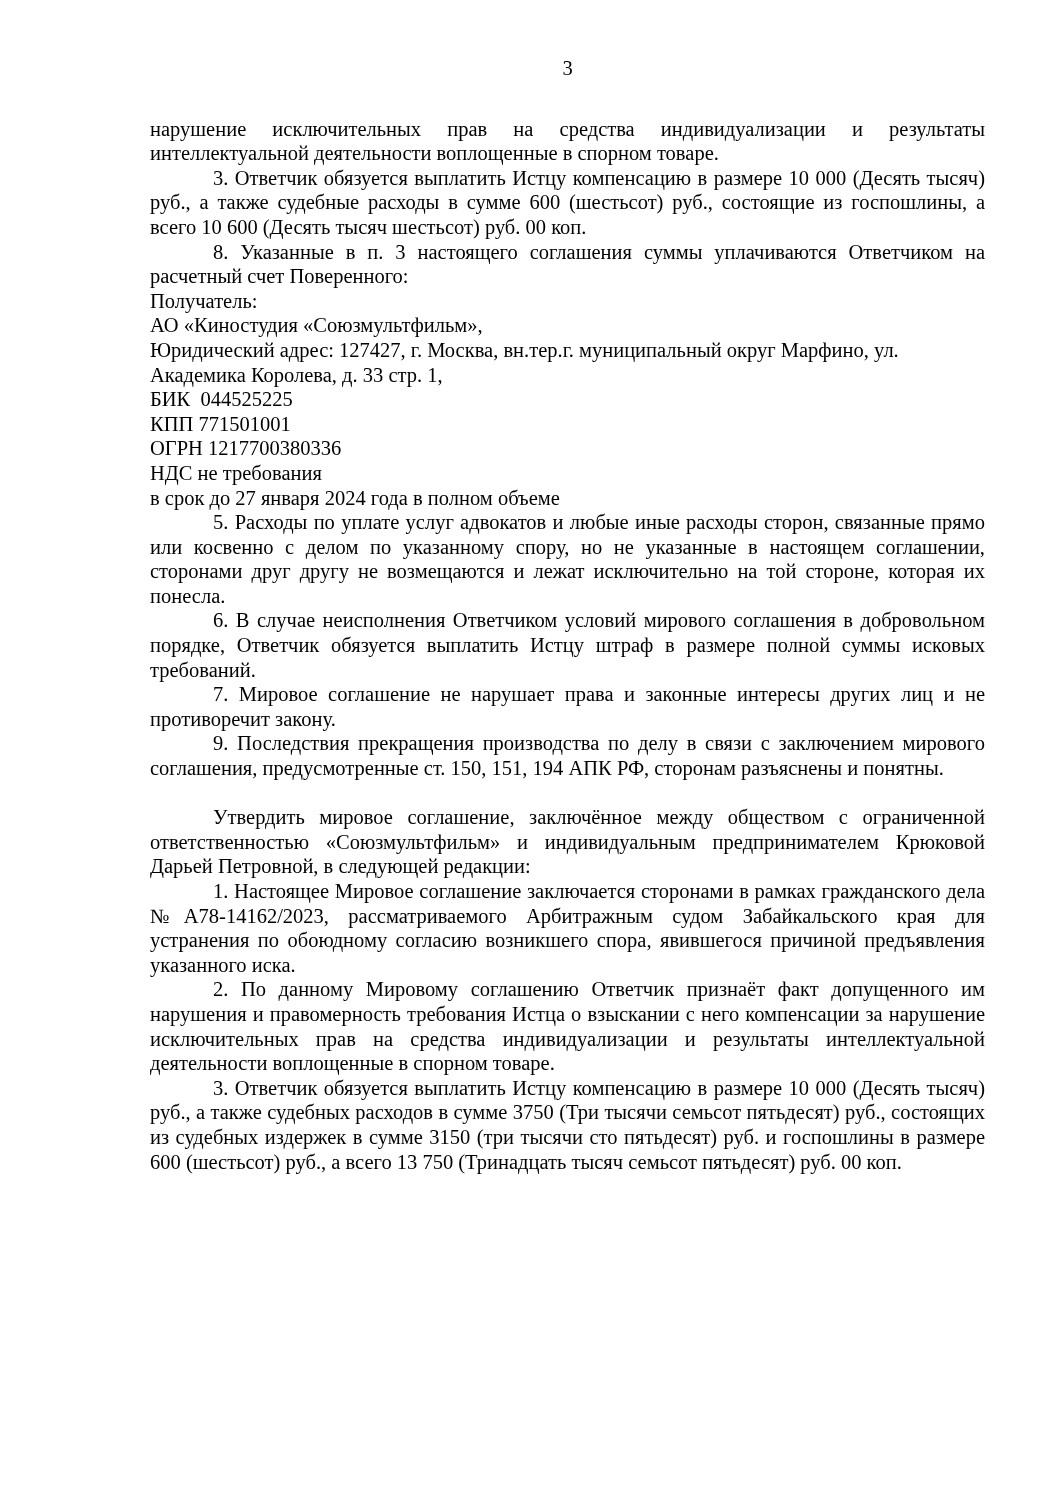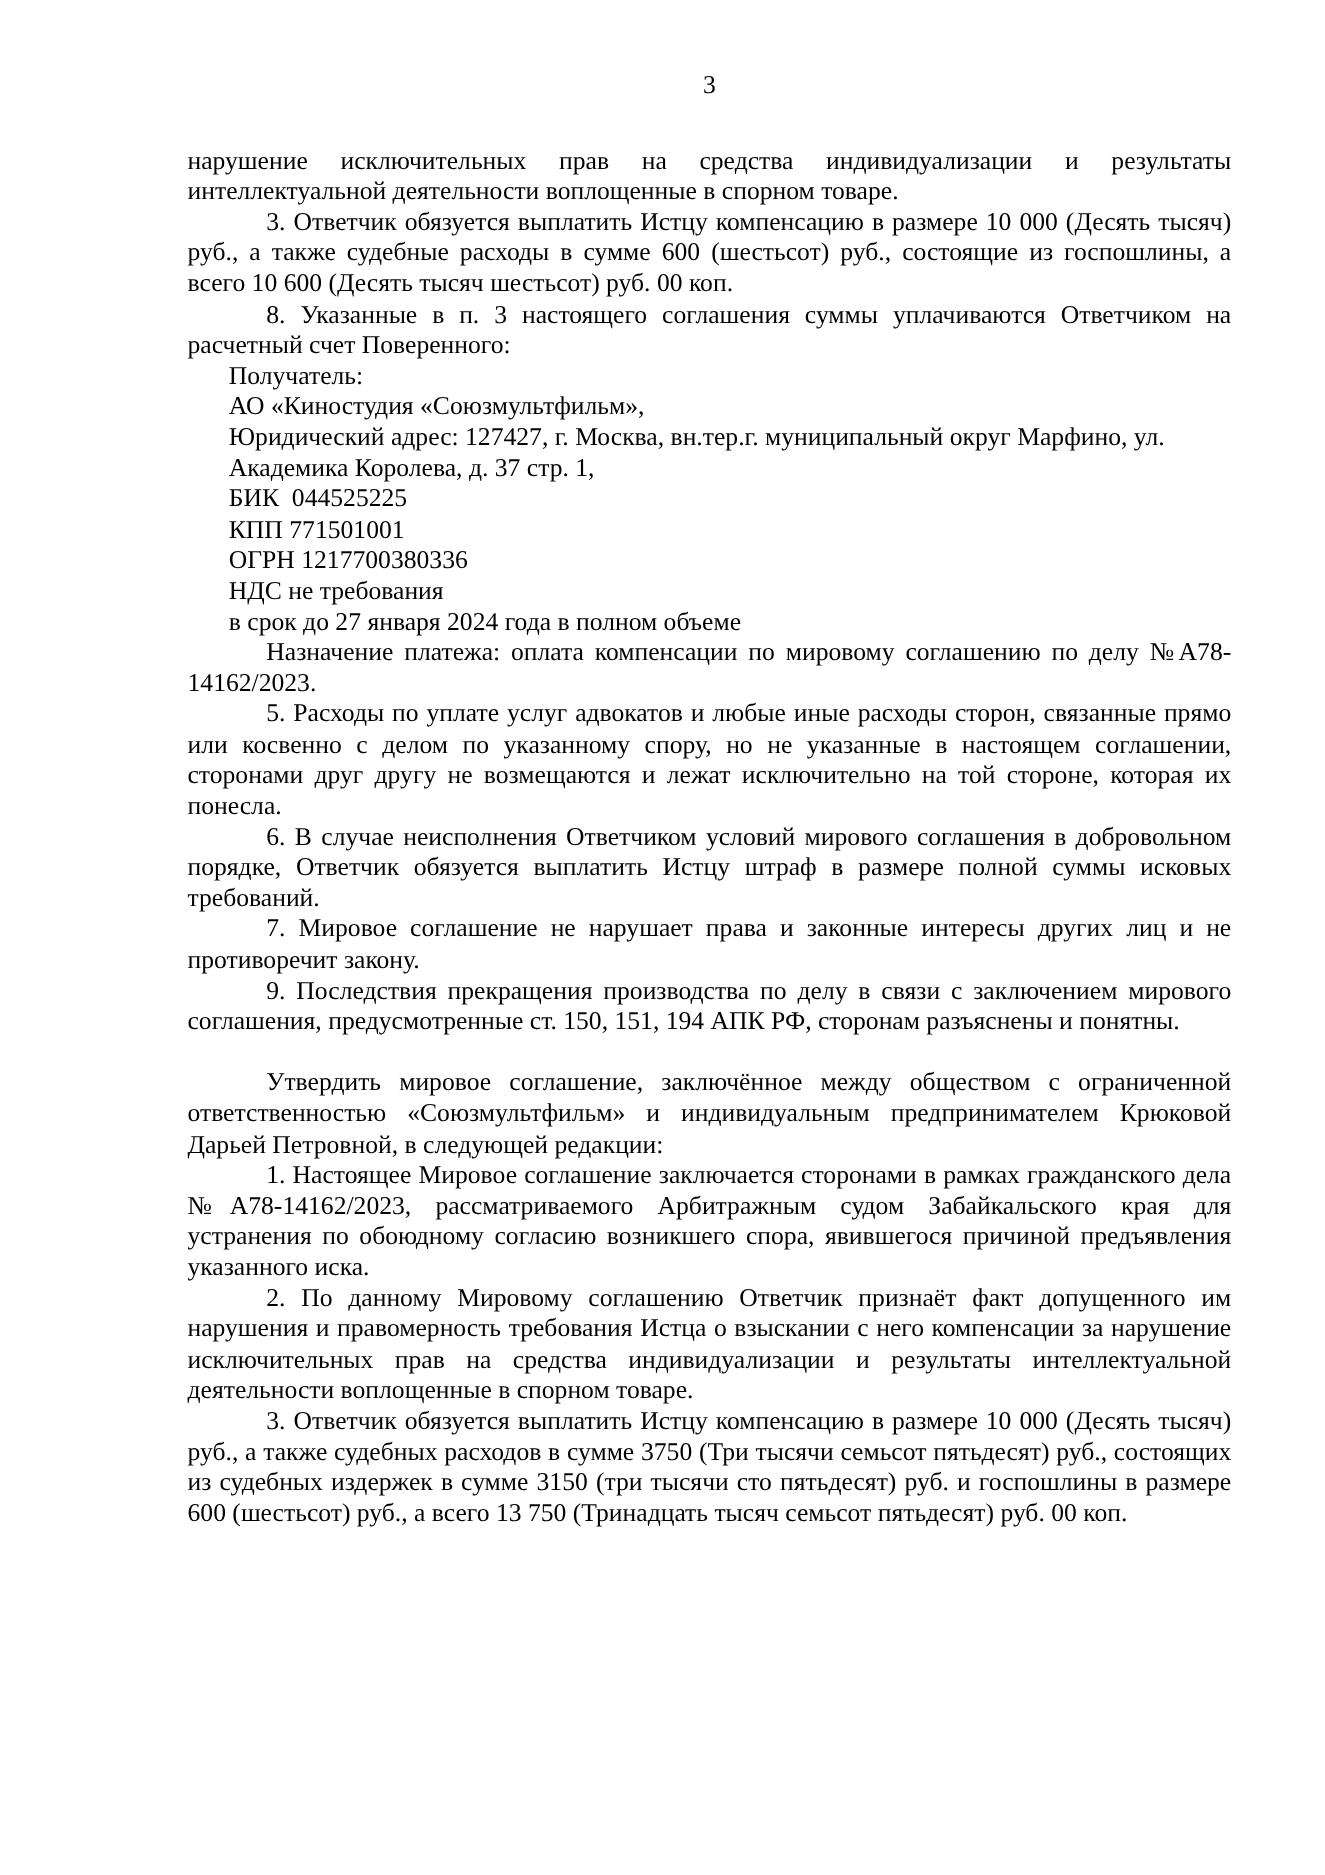--- a/index.html
+++ b/index.html
@@ -27,47 +27,45 @@
   p.just {
     text-align: justify;
     text-align-last: left;
   }
   p.ind {
     text-indent: 63px;
   }
   p.plain {
     text-align: left;
     white-space: pre-wrap;
-    margin-left: 33px;
   }
   .spacer {
     height: 24.6px;
   }
 </style>
 </head>
 <body>
 
 <div class="page">
 
   <div class="page-number">3</div>
 
   <p class="just">нарушение исключительных прав на средства индивидуализации и результаты интеллектуальной деятельности воплощенные в спорном товаре.</p>
   <p class="just ind">3. Ответчик обязуется выплатить Истцу компенсацию в размере 10 000 (Десять тысяч) руб., а также судебные расходы в сумме 600 (шестьсот) руб., состоящие из госпошлины, а всего 10 600 (Десять тысяч шестьсот) руб. 00 коп.</p>
   <p class="just ind">8. Указанные в п. 3 настоящего соглашения суммы уплачиваются Ответчиком на расчетный счет Поверенного:</p>
 
   <p class="plain">Получатель:</p>
   <p class="plain">АО «Киностудия «Союзмультфильм»,</p>
-  <p class="plain">Юридический адрес: 127427, г. Москва, вн.тер.г. муниципальный округ Марфино, ул. Академика Королева, д. 37 стр. 1,</p>
+  <p class="plain">Юридический адрес: 127427, г. Москва, вн.тер.г. муниципальный округ Марфино, ул. Академика Королева, д. 33 стр. 1,</p>
   <p class="plain">БИК  044525225</p>
   <p class="plain">КПП 771501001</p>
   <p class="plain">ОГРН 1217700380336</p>
   <p class="plain">НДС не требования</p>
   <p class="plain">в срок до 27 января 2024 года в полном объеме</p>
 
-  <p class="just ind">Назначение платежа: оплата компенсации по мировому соглашению по делу №А78-14162/2023.</p>
   <p class="just ind">5. Расходы по уплате услуг адвокатов и любые иные расходы сторон, связанные прямо или косвенно с делом по указанному спору, но не указанные в настоящем соглашении, сторонами друг другу не возмещаются и лежат исключительно на той стороне, которая их понесла.</p>
   <p class="just ind">6. В случае неисполнения Ответчиком условий мирового соглашения в добровольном порядке, Ответчик обязуется выплатить Истцу штраф в размере полной суммы исковых требований.</p>
   <p class="just ind">7. Мировое соглашение не нарушает права и законные интересы других лиц и не противоречит закону.</p>
   <p class="just ind">9. Последствия прекращения производства по делу в связи с заключением мирового соглашения, предусмотренные ст. 150, 151, 194 АПК РФ, сторонам разъяснены и понятны.</p>
 
   <div class="spacer"></div>
 
   <p class="just ind">Утвердить мировое соглашение, заключённое между обществом с ограниченной ответственностью «Союзмультфильм» и индивидуальным предпринимателем Крюковой Дарьей Петровной, в следующей редакции:</p>
   <p class="just ind">1. Настоящее Мировое соглашение заключается сторонами в рамках гражданского дела №А78-14162/2023, рассматриваемого Арбитражным судом Забайкальского края для устранения по обоюдному согласию возникшего спора, явившегося причиной предъявления указанного иска.</p>
   <p class="just ind">2. По данному Мировому соглашению Ответчик признаёт факт допущенного им нарушения и правомерность требования Истца о взыскании с него компенсации за нарушение исключительных прав на средства индивидуализации и результаты интеллектуальной деятельности воплощенные в спорном товаре.</p>

